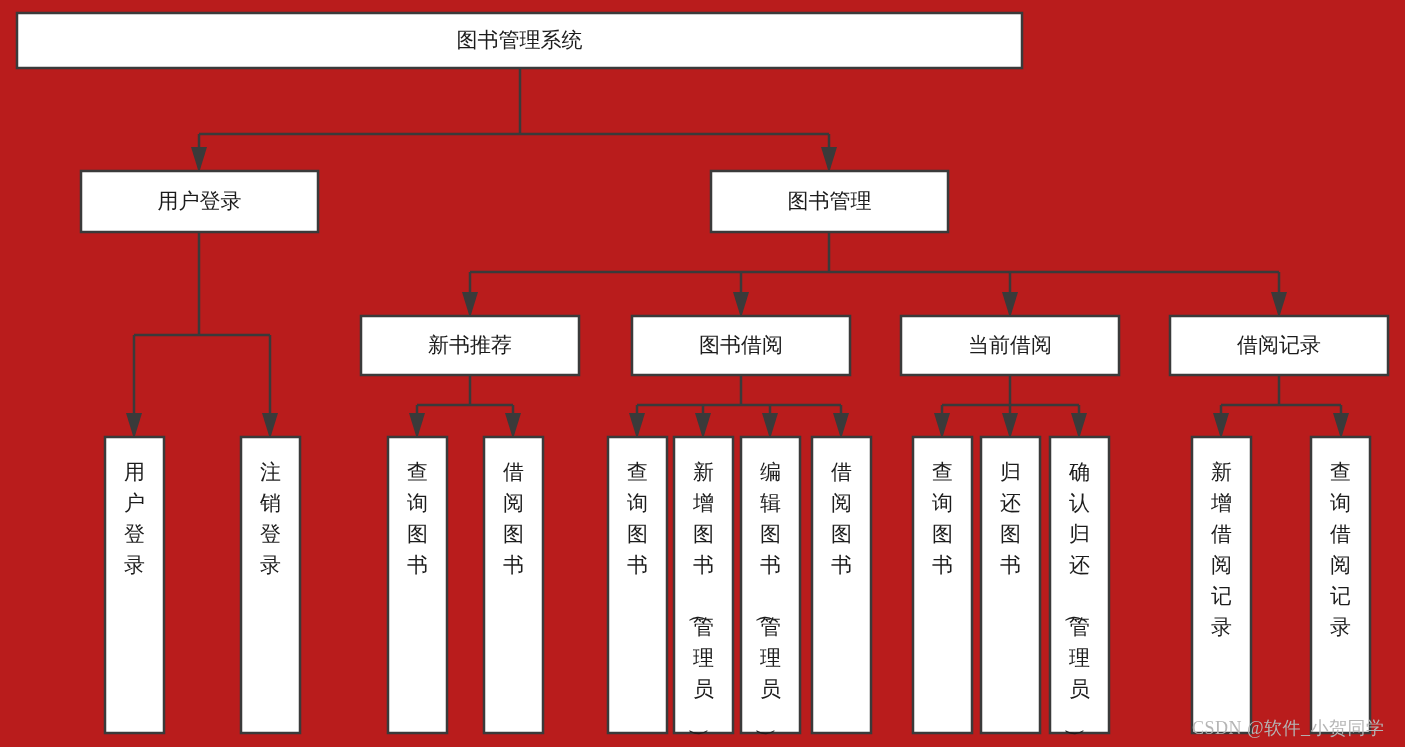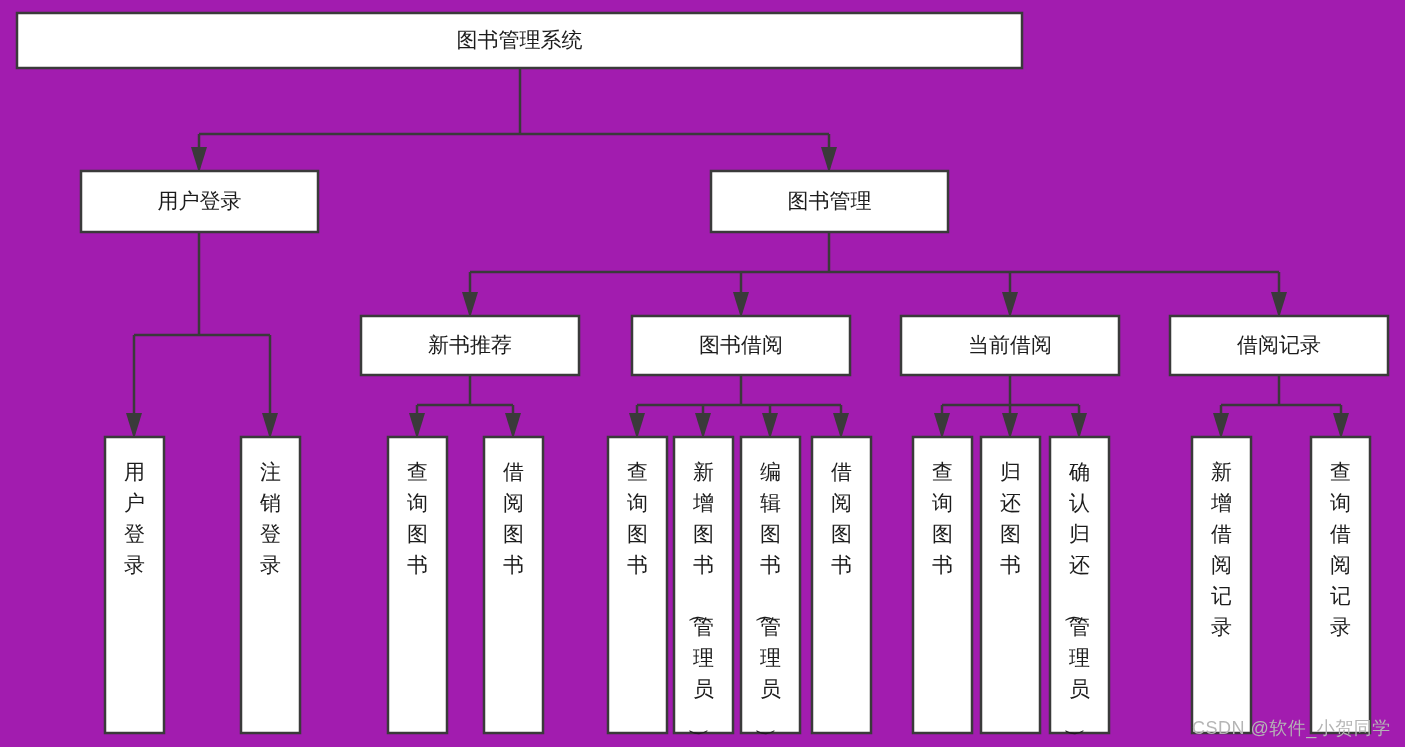--- a/index.html
+++ b/index.html
@@ -7,21 +7,21 @@
     padding: 0;
     background: #ffffff;
   }
   body {
     font-family: "Liberation Sans", "DejaVu Sans", sans-serif;
   }
   #diagram-root {
     position: relative;
     width: 1405px;
     height: 747px;
-    background: #a21caf;
+    background: #b91c1c;
     overflow: hidden;
   }
   svg.diagram-canvas {
     position: absolute;
     left: 0;
     top: 0;
     width: 1405px;
     height: 747px;
     display: block;
   }
@@ -53,21 +53,21 @@
     dominant-baseline: middle;
   }
   .node-label-vertical {
     fill: #1c1c1c;
     font-family: "Liberation Sans", "DejaVu Sans", sans-serif;
     font-size: 21px;
     text-anchor: middle;
   }
   .watermark-text {
     position: absolute;
-    font-family: Liberation Sans, sans-serif;
+    font-family: Liberation Serif, serif;
     font-size: 18px;
     color: #b5b5b5;
     white-space: nowrap;
     letter-spacing: 0.5px;
     user-select: none;
     text-align: right;
   }
 </style>
 </head>
 <body>

